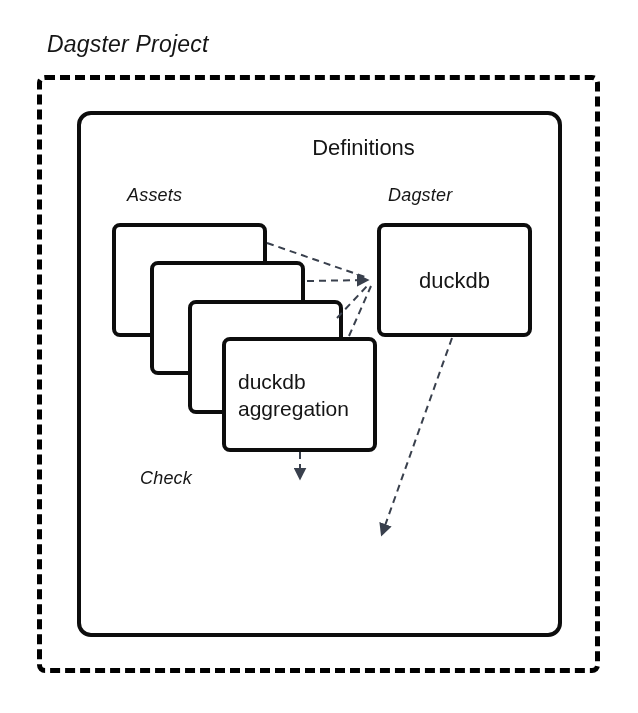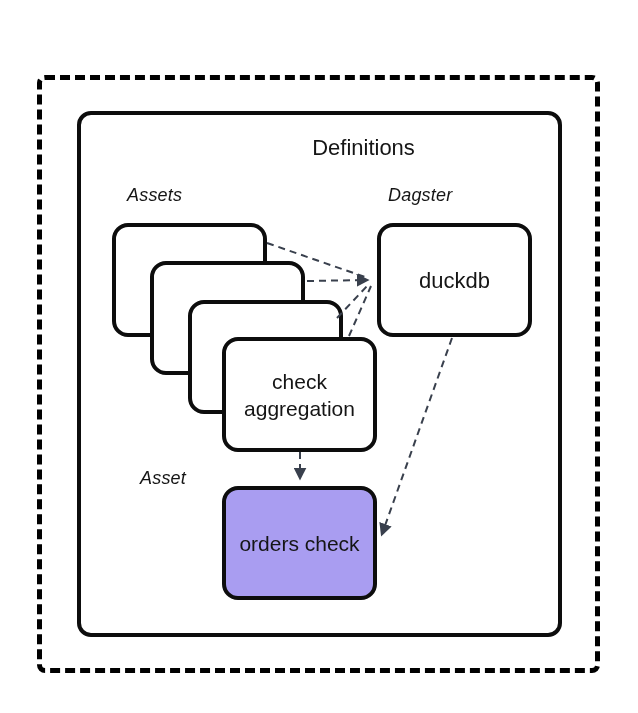--- a/index.html
+++ b/index.html
@@ -34,70 +34,68 @@
 
   .group-label{
     position:absolute;font-size:18px;font-style:italic;letter-spacing:.2px;
   }
   .label-assets{left:127px;top:185px;}
   .label-resource{left:388px;top:185px;}
   .label-asset-check{left:140px;top:460px;line-height:36px;}
 
   .node{
     position:absolute;width:155px;height:114px;
-    border:4px solid var(--line);border-radius:16px;background:#fff;
+    border:4px solid var(--line);border-radius:8px;background:#fff;
     box-sizing:border-box;
     display:flex;align-items:center;justify-content:center;
-    text-align:center;font-size:21px;line-height:27px;padding:2px 4px;
+    font-size:21px;line-height:27px;padding:2px 12px;
   }
   .card-1{left:112px;top:223px;}
   .card-2{left:150px;top:261px;}
   .card-3{left:188px;top:300px;}
   .node-aggregation{left:222px;top:337px;height:115px;}
   .node-duckdb{left:377px;top:223px;font-size:22px;}
   .node-check{left:222px;top:486px;background:var(--accent);}
 
   .edges{position:absolute;left:0;top:0;pointer-events:none;}
   .edges path{fill:none;stroke:var(--edge);stroke-width:2;stroke-dasharray:7 5;}
 </style>
 </head>
 <body>
 
 <div class="stage">
 
+  <div class="diagram-title">Dagster Project</div>
 
   <div class="outer-boundary"></div>
 
   <div class="definitions-box"></div>
 
   <div class="definitions-title">Definitions</div>
 
   <div class="group-label label-assets">Assets</div>
 
   <div class="group-label label-resource">Dagster</div>
 
   <div class="group-label label-asset-check">
-    <div>Asset</div>
+    <div>Check</div>
   </div>
 
   <div class="node card-1"></div>
   <div class="node card-2"></div>
   <div class="node card-3"></div>
 
   <div class="node node-aggregation">
-    <span>check aggregation</span>
+    <span>duckdb aggregation</span>
   </div>
 
   <div class="node node-duckdb">
     <span>duckdb</span>
   </div>
 
-  <div class="node node-check">
-    <span>orders check</span>
-  </div>
 
   <svg class="edges" width="638" height="713" viewBox="0 0 638 713">
     <defs>
       <marker id="arr" viewBox="0 0 10 10" refX="8" refY="5" markerWidth="6.5" markerHeight="6.5" orient="auto-start-reverse">
         <path d="M0,0 L10,5 L0,10 z" style="fill:var(--edge);stroke:none;stroke-dasharray:none;"></path>
       </marker>
     </defs>
     <path d="M267,243 L368,278"></path>
     <path d="M307,281 L367,280" marker-end="url(#arr)"></path>
     <path d="M337,318 L369,284"></path>

